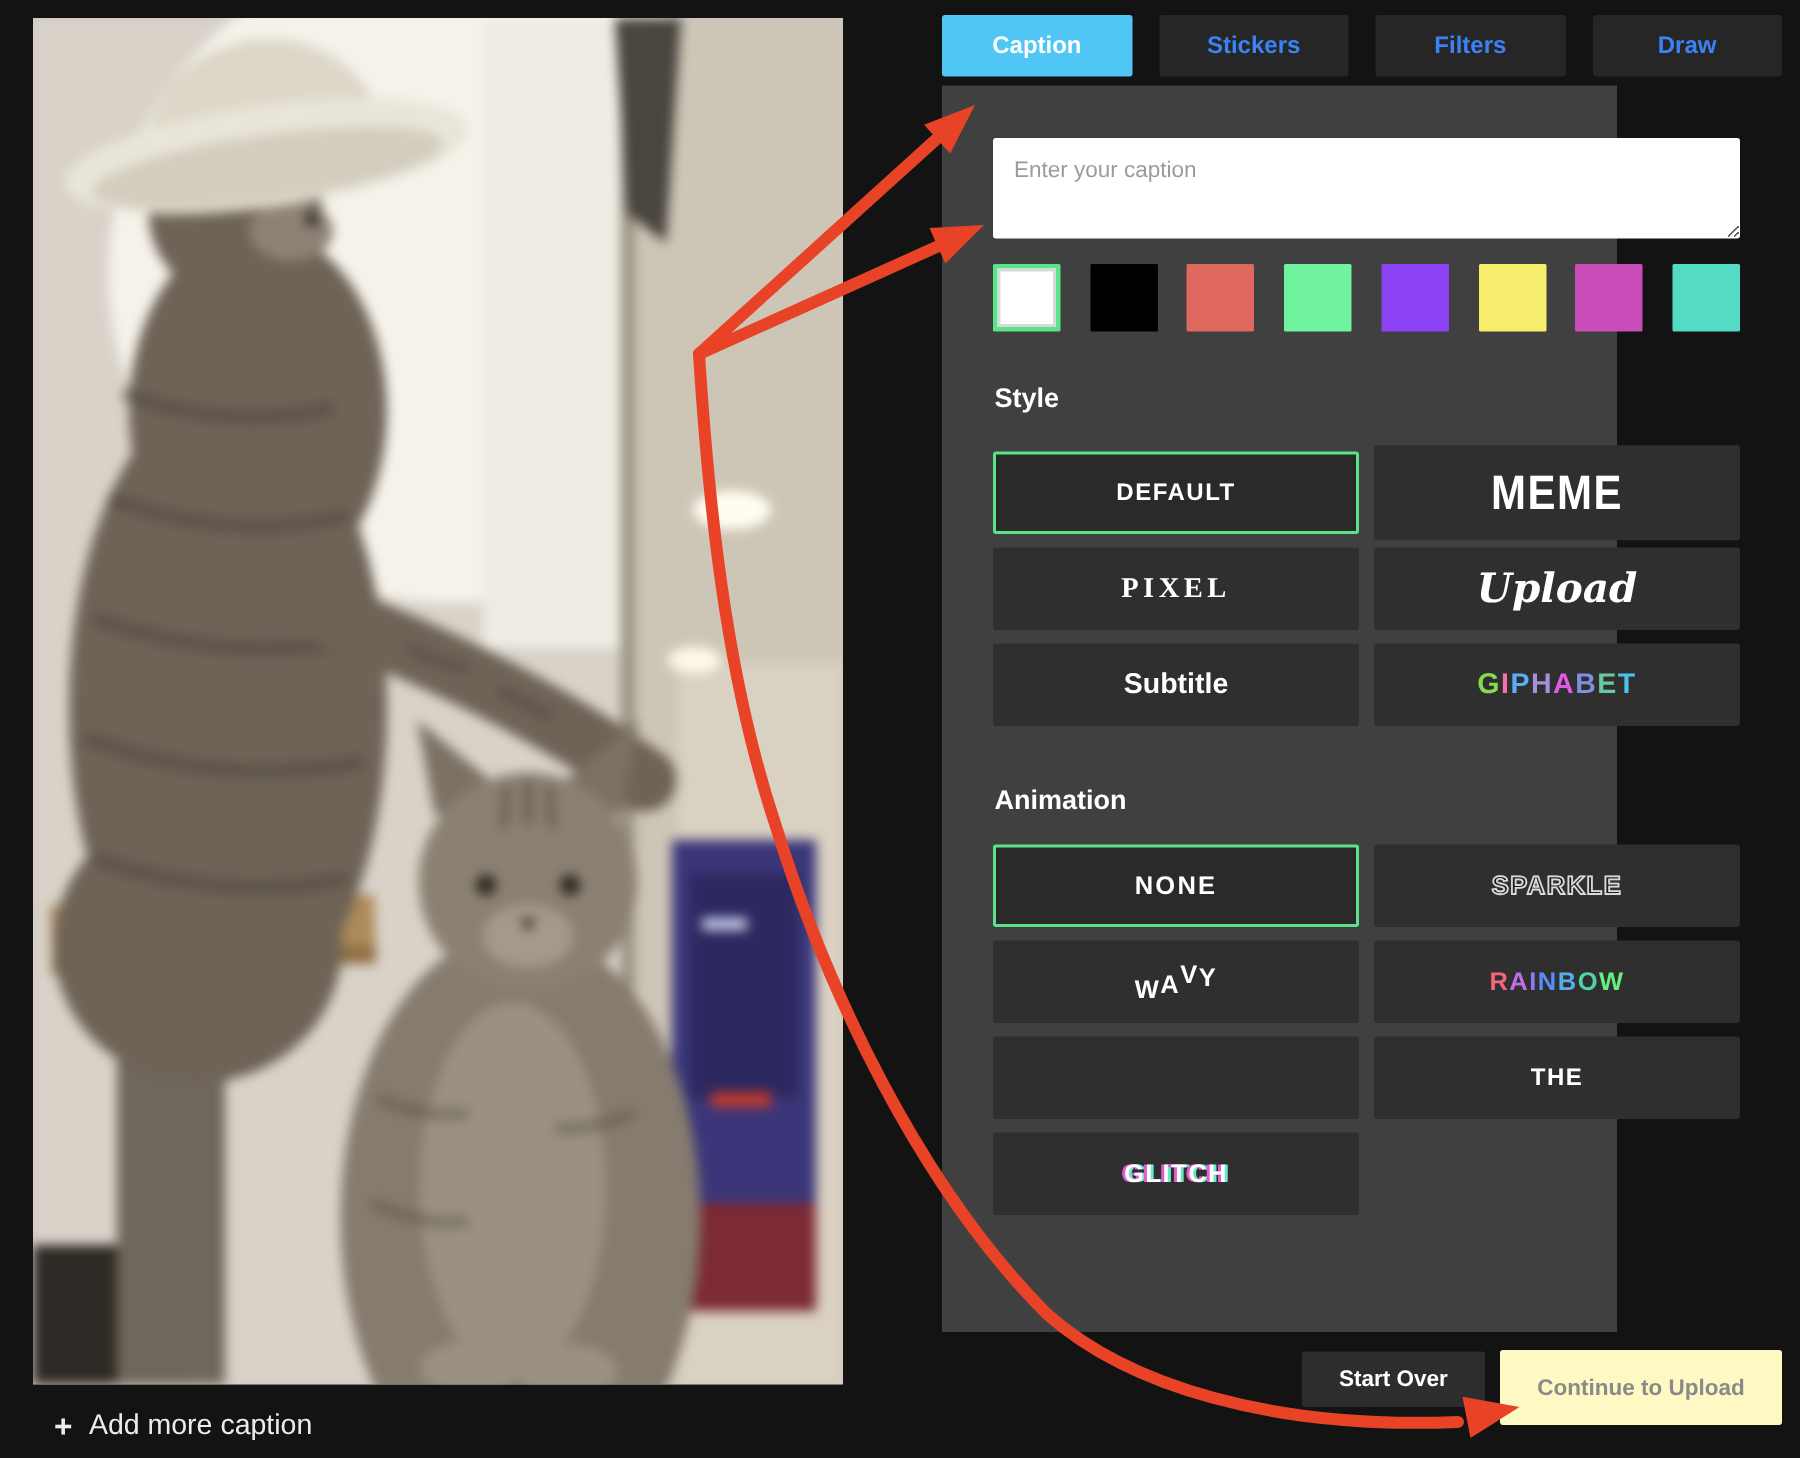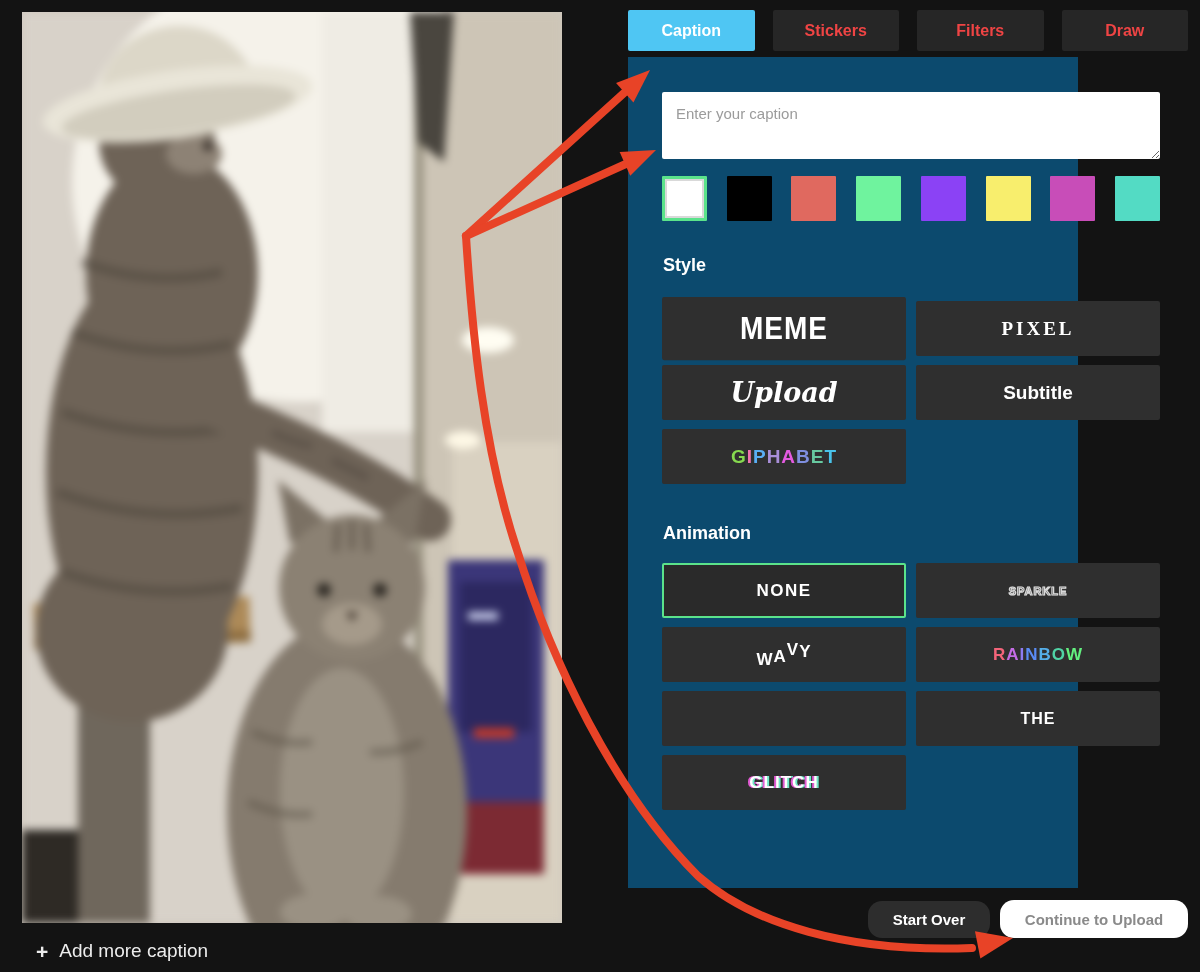--- a/index.html
+++ b/index.html
@@ -8,26 +8,26 @@
 
   
   .gif-wrap{position:absolute;left:22px;top:12px;width:540px;height:911px;overflow:hidden;background:#cfc9c0;}
   .gif-wrap svg{display:block;width:100%;height:100%;}
   .addmore{position:absolute;left:36px;top:940px;display:flex;align-items:center;gap:11px;
            color:#ececec;font-size:19px;cursor:pointer;}
   .addmore .plus{font-size:21px;font-weight:700;line-height:1;}
 
   
   .tabs{position:absolute;left:628px;top:10px;width:560px;display:flex;gap:18px;}
-  .tab{flex:1;height:41px;background:#262626;color:#ef4444;font-weight:700;font-size:16px;
+  .tab{flex:1;height:41px;background:#262626;color:#3b82f6;font-weight:700;font-size:16px;
        display:flex;align-items:center;justify-content:center;border-radius:2px;cursor:pointer;}
   .tab.active{background:#4fc6f3;color:#ffffff;}
 
   
-  .panel{position:absolute;left:628px;top:57px;width:450px;height:831px;background:#0c4a6e;}
+  .panel{position:absolute;left:628px;top:57px;width:450px;height:831px;background:#404040;}
   .caption-input{position:absolute;left:34px;top:35px;width:498px;height:67px;box-sizing:border-box;
                  background:#ffffff;border:none;border-radius:2px;resize:both;
                  font-family:"Liberation Sans",sans-serif;font-size:15px;color:#333;padding:13px 14px;outline:none;}
   .caption-input::placeholder{color:#9b9b9b;}
   .swatches{position:absolute;left:34px;top:119px;width:498px;display:flex;justify-content:space-between;}
   .swatch{width:45px;height:45px;box-sizing:border-box;border-radius:1px;cursor:pointer;}
   .swatch.selected{border:3px solid #5be38b;box-shadow:inset 0 0 0 2px rgba(0,0,0,.15);}
 
   .sec-label{position:absolute;left:35px;color:#ffffff;font-size:18px;font-weight:700;}
   .lbl-style{top:198px;}
@@ -40,32 +40,32 @@
        color:#ffffff;cursor:pointer;box-sizing:border-box;overflow:hidden;}
   .opt.selected{background:#2a2a2a;border:2px solid #5be38b;}
 
   .t-default{font-size:16px;font-weight:800;letter-spacing:1px;}
   .t-meme{font-size:28px;font-weight:900;letter-spacing:1px;transform:scaleY(1.15);}
   .t-pixel{font-family:Liberation Serif, serif;font-size:19px;font-weight:700;letter-spacing:3px;}
   .t-fancy{font-family:"DejaVu Serif",serif;font-style:italic;font-weight:700;font-size:27px;}
   .t-subtitle{font-size:19px;font-weight:700;}
   .t-giphabet{font-size:19px;font-weight:800;letter-spacing:1px;}
   .t-none{font-size:17px;font-weight:800;letter-spacing:1.5px;}
-  .t-sparkle{font-size:11px;font-weight:800;letter-spacing:1px;color:#1d1d1d;
+  .t-sparkle{font-size:17px;font-weight:800;letter-spacing:1px;color:#1d1d1d;
              -webkit-text-stroke:1.2px #d9d9d9;text-shadow:0 0 1px #ffffff;}
   .t-wavy{font-size:17px;font-weight:800;letter-spacing:1px;}
   .t-rainbow{font-size:17px;font-weight:800;letter-spacing:1px;}
   .t-the,.t-typing{font-size:16px;font-weight:800;letter-spacing:1px;}
   .t-glitch{font-size:17px;font-weight:800;letter-spacing:1px;color:#ffffff;}
 
   
-  .btn{position:absolute;display:flex;align-items:center;justify-content:center;border-radius:14px;
+  .btn{position:absolute;display:flex;align-items:center;justify-content:center;border-radius:2px;
        font-weight:700;font-size:15px;cursor:pointer;}
   .btn-start{left:868px;top:901px;width:122px;height:37px;background:#2d2d2d;color:#ffffff;}
-  .btn-continue{left:1000px;top:900px;width:188px;height:38px;background:#ffffff;color:#8a8a8a;}
+  .btn-continue{left:1000px;top:900px;width:188px;height:50px;background:#fef9c3;color:#8a8a8a;}
 
   
   .arrows{position:absolute;left:0;top:0;width:1200px;height:972px;pointer-events:none;z-index:50;}
 </style>
 </head>
 <body>
 
 <div class="stage">
 
   <div class="gif-wrap" title="Animated GIF preview: tabby cat wearing a hat petting another cat on the head">
@@ -175,20 +175,21 @@
         <div class="swatch" style="background: rgb(224, 105, 95);"></div>
         <div class="swatch" style="background: rgb(111, 243, 158);"></div>
         <div class="swatch" style="background: rgb(139, 66, 245);"></div>
         <div class="swatch" style="background: rgb(248, 238, 109);"></div>
         <div class="swatch" style="background: rgb(200, 77, 184);"></div>
         <div class="swatch" style="background: rgb(83, 219, 196);"></div>
       </div>
 
     <div class="sec-label lbl-style">Style</div>
     <div class="grid grid-style">
+      <div class="opt selected t-default">DEFAULT</div>
       <div class="opt t-meme">MEME</div>
       <div class="opt t-pixel">PIXEL</div>
       <div class="opt t-fancy">Upload</div>
       <div class="opt t-subtitle">Subtitle</div>
       <div class="opt t-giphabet">
           <span style="color: rgb(134, 217, 79);">G</span>
           <span style="color: rgb(242, 114, 174);">I</span>
           <span style="color: rgb(90, 174, 245);">P</span>
           <span style="color: rgb(169, 143, 217);">H</span>
           <span style="color: rgb(227, 90, 224);">A</span>

